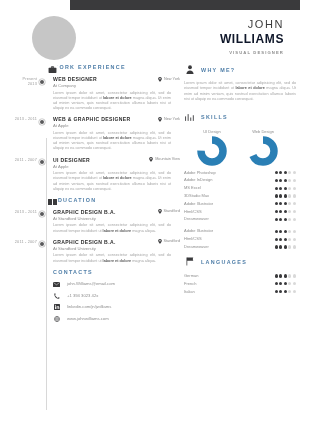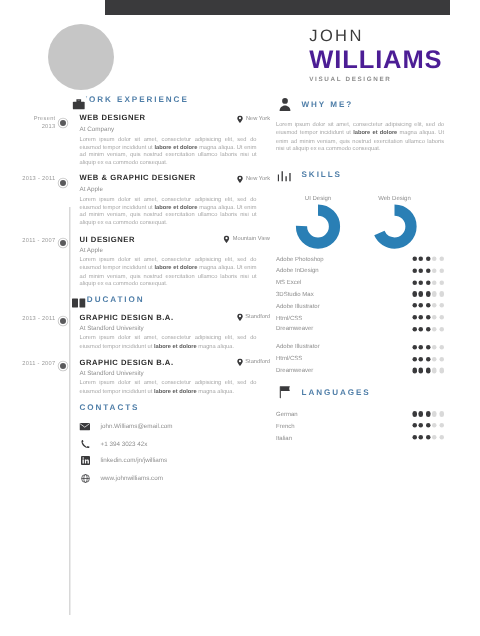--- a/index.html
+++ b/index.html
@@ -18,27 +18,27 @@
     position:absolute; left:70px; top:0; width:230px; height:10px;
     background:#3a3a3c;
   }
 
   
   .header { position:absolute; left:0; top:10px; width:300px; height:52px; }
   .avatar {
     position:absolute; left:32px; top:6px; width:44px; height:44px;
     border-radius:50%; background:#c6c6c6;
   }
-  .nameblock { position:absolute; right:5px; top:8px; }
+  .nameblock { position:absolute; right:16px; top:8px; text-align:right; }
   .first-name {
     font-size:11px; letter-spacing:1.6px; color:#3c3c3c; font-weight:400;
     line-height:12px;
   }
   .last-name {
-    font-size:17px; letter-spacing:0.6px; color:#4c1d95; font-weight:bold;
+    font-size:12px; letter-spacing:0.6px; color:#0f172a; font-weight:bold;
     line-height:19px;
   }
   .job-title {
     font-size:4.2px; letter-spacing:1.1px; color:#8c8c8c; font-weight:bold;
     line-height:7px; text-transform:uppercase;
   }
 
   
   .left-col { position:absolute; left:0; top:64px; width:180px; }
   .right-col { position:absolute; left:184px; top:64px; width:112px; }

